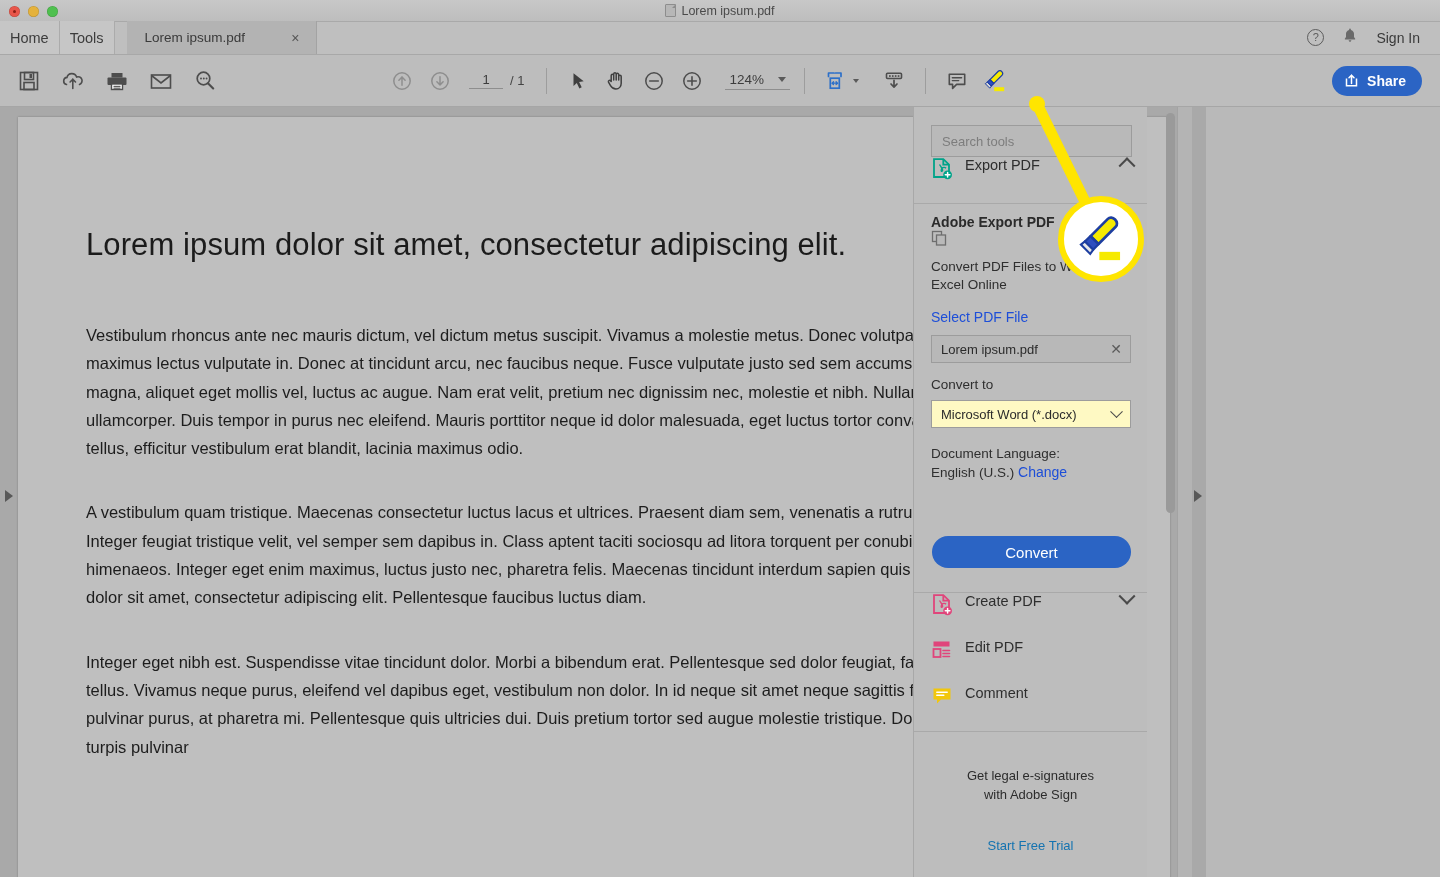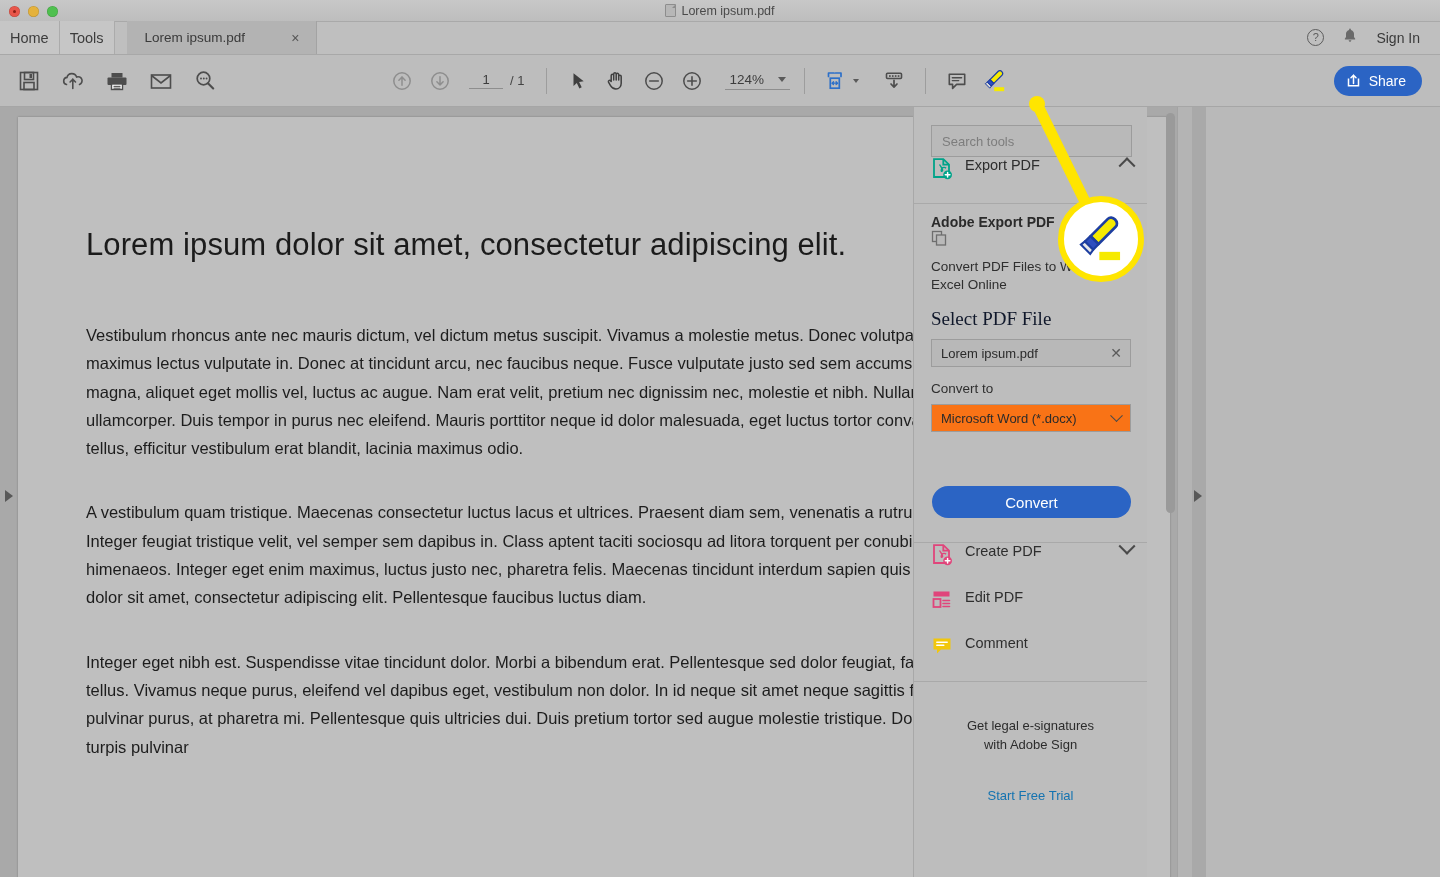--- a/index.html
+++ b/index.html
@@ -83,21 +83,21 @@
   
   .toolbar {
     position: absolute; top: 55px; left: 0;
     width: 1440px; height: 52px;
     background: #bdbdbd;
     border-bottom: 1px solid #a6a6a6;
     display: flex; align-items: center;
   }
   .tb-left { display: flex; align-items: center; gap: 10px; padding-left: 12px; }
   .tb-mid  { position: absolute; left: 385px; display: flex; align-items: center; gap: 4px; }
-  .tb-right{ position: absolute; right: 18px; display: flex; align-items: center; }
+  .tb-right{ position: absolute; right: 18px; display: flex; align-items: center; font-weight: bold; }
   .tbtn {
     width: 34px; height: 34px; display: flex; align-items: center; justify-content: center;
     border-radius: 3px;
   }
   .sep { width: 1px; height: 26px; background: #9d9d9d; margin: 0 10px; }
 
   .pagebox {
     display: flex; align-items: center; gap: 7px; margin: 0 8px;
     font-size: 13px; color: #444;
   }
@@ -190,30 +190,30 @@
   .chev.up { transform: rotate(-135deg) translate(-2px,-2px); }
   .chev.dn { transform: rotate(45deg) translate(-2px,-2px); }
   .divider { height: 1px; background: #a9a9a9; margin: 0; }
 
   .exp-body { padding: 10px 16px 14px 17px; }
   .exp-title {
     font-size: 14px; font-weight: bold; color: #2b2b2b;
     display: flex; align-items: flex-start; justify-content: space-between; flex-direction: column;
   }
   .exp-desc { font-size: 13.5px; color: #2f2f2f; line-height: 18px; margin-top: 8px; }
-  .link { color: #0f172a; font-size: 19px; font-family: Liberation Serif, serif; }
+  .link { color: #1d4ed8; font-size: 14px; }
   .field-box {
     margin-top: 9px; height: 28px; border: 1px solid #9c9c9c; background: #b8b8b8;
     display: flex; align-items: center; justify-content: space-between;
     padding: 0 8px 0 9px; font-size: 13px; color: #2b2b2b;
   }
   .field-box .x { color: #5a5a5a; font-size: 14px; }
   .small-label { font-size: 13.5px; color: #2f2f2f; margin-top: 14px; }
   .select-box {
-    margin-top: 8px; height: 28px; border: 1px solid #9c9c9c; background: #f97316;
+    margin-top: 8px; height: 28px; border: 1px solid #9c9c9c; background: #fef9c3;
     display: flex; align-items: center; justify-content: space-between;
     padding: 0 9px 0 9px; font-size: 13px; color: #2b2b2b;
   }
   .chev-sel {
     width: 9px; height: 9px; border-right: 1.6px solid #4a4a4a;
     border-bottom: 1.6px solid #4a4a4a; transform: rotate(45deg) translate(-2px,-2px);
   }
   .doclang { font-size: 13.5px; color: #2f2f2f; margin-top: 16px; line-height: 19px; }
   .convert-btn {
     margin: 40px 16px 0 18px; height: 32px; border-radius: 16px;
@@ -481,20 +481,25 @@
         <span class="link">Select PDF File</span>
       </div>
       <div class="field-box">
         <span>Lorem ipsum.pdf</span>
         <span class="x">✕</span>
       </div>
       <div class="small-label">Convert to</div>
       <div class="select-box">
         <span>Microsoft Word (*.docx)</span>
         <span class="chev-sel"></span>
+      </div>
+      <div class="doclang">
+        <span>Document Language:</span><br>
+        <span>English (U.S.)</span>
+        <span class="link">Change</span>
       </div>
     </div>
 
     <div class="convert-btn">
       <span>Convert</span>
     </div>
 
     <div class="divider" style="margin-top:24px"></div>
 
     <div class="panel-row">

